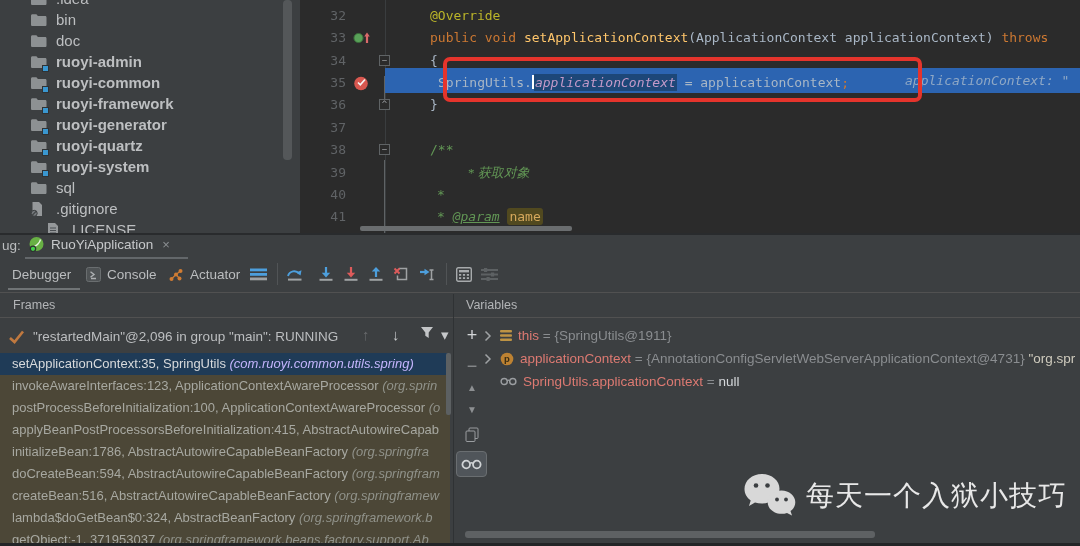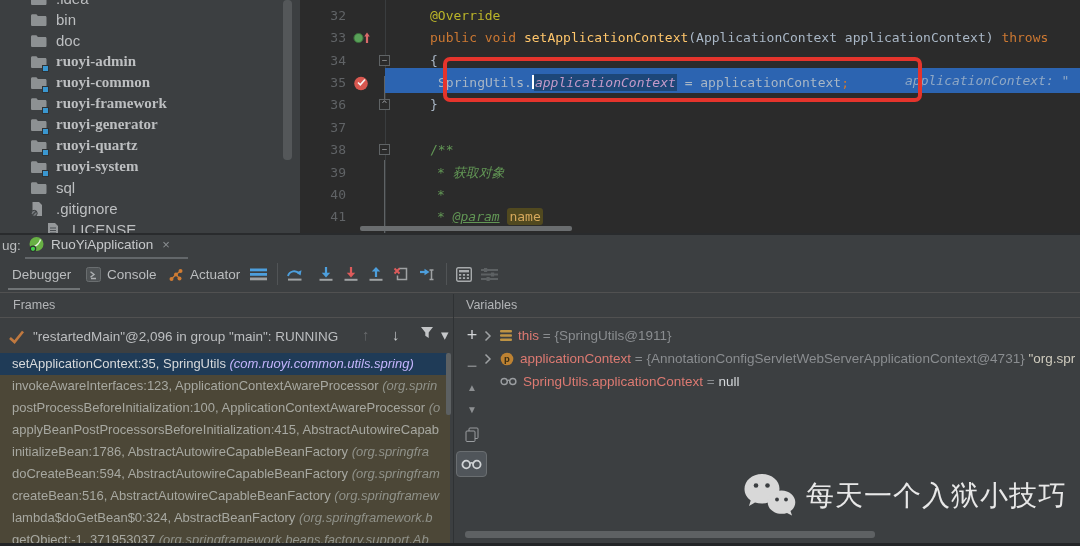--- a/index.html
+++ b/index.html
@@ -3,21 +3,21 @@
 <meta charset="utf-8">
 <style>
   * { margin:0; padding:0; box-sizing:border-box; }
   html,body { width:1080px; height:546px; overflow:hidden; }
   body { position:relative; background:#3c3f41; font-family:"Liberation Sans",sans-serif; color:#bbbdbf; }
   svg { display:block; }
 
   
   #tree { position:absolute; left:0; top:0; width:300px; height:250px; background:#3c3f41; overflow:hidden; }
   .tree-row { position:absolute; left:0; width:100%; height:21px; display:flex; align-items:center; padding-left:30px; gap:8px; font-size:15px; color:#bdbfc1; cursor:pointer; }
-  .tree-row.bold .tlabel { font-weight:bold;font-family:Liberation Serif, serif; }
+  .tree-row.bold .tlabel { font-weight:bold; }
   .ticon { position:relative; width:18px; height:16px; flex:none; display:flex; align-items:center; }
   .mod-badge { position:absolute; right:-1px; bottom:-2px; width:7px; height:7px; background:#3a97d0; border:1px solid #2f3234; }
   #tree-scroll { position:absolute; left:283px; top:0; width:9px; height:160px; background:#585c5e; border-radius:4px; opacity:.85; }
 
   
   #editor { position:absolute; left:300px; top:0; width:780px; height:233px; background:#2b2b2b; overflow:hidden; font-family:"DejaVu Sans Mono",monospace; font-size:13px; }
   #gutter-sep { position:absolute; left:85px; top:0; width:1px; height:233px; background:#3a3d3f; }
   .gut-row { position:absolute; left:0; width:85px; height:22px; line-height:22px; }
   .gut-num { position:absolute; left:0; width:46px; text-align:right; color:#606366; }
   .gut-ic { position:absolute; left:53px; top:3px; }
@@ -251,21 +251,21 @@
       </div>
     </div>
   <div id="code">
       <div class="code-row" style="top: 5px; padding-left: 45px;"><span class="ann">@Override</span></div>
       <div class="code-row" style="top: 27px; padding-left: 45px;"><span class="kw">public void </span><span class="method">setApplicationContext</span><span class="plain">(ApplicationContext applicationContext) </span><span class="kw">throws</span></div>
       <div class="code-row" style="top: 50px; padding-left: 45px;"><span class="plain">{</span></div>
       <div class="code-row" style="top: 72px; padding-left: 53px;"><span class="plain">SpringUtils.</span><span class="caret"></span><span class="sfield">applicationContext</span><span class="plain"> = applicationContext</span><span class="semi">;</span></div>
       <div class="code-row" style="top: 94px; padding-left: 45px;"><span class="plain">}</span></div>
       <div class="code-row" style="top: 117px; padding-left: 45px;"></div>
       <div class="code-row" style="top: 139px; padding-left: 45px;"><span class="doc">/**</span></div>
-      <div class="code-row" style="top: 162px; padding-left: 52px;"><span class="doc">* </span><span class="doc-i">获取对象</span></div>
+      <div class="code-row" style="top: 162px; padding-left: 83px; font-family: Liberation Serif, serif;"><span class="doc">* </span><span class="doc-i">获取对象</span></div>
       <div class="code-row" style="top: 184px; padding-left: 52px;"><span class="doc">*</span></div>
       <div class="code-row" style="top: 206px; padding-left: 52px;"><span class="doc">* </span><span class="doc-tag">@param</span><span class="doc"> </span><span class="doc-hl">name</span></div>
     </div>
   <div id="hint">applicationContext: "</div>
   <div id="annotation"></div>
   <div id="ed-hscroll"></div>
 </div>
 
 <div id="debug">
   <div id="drow1">

